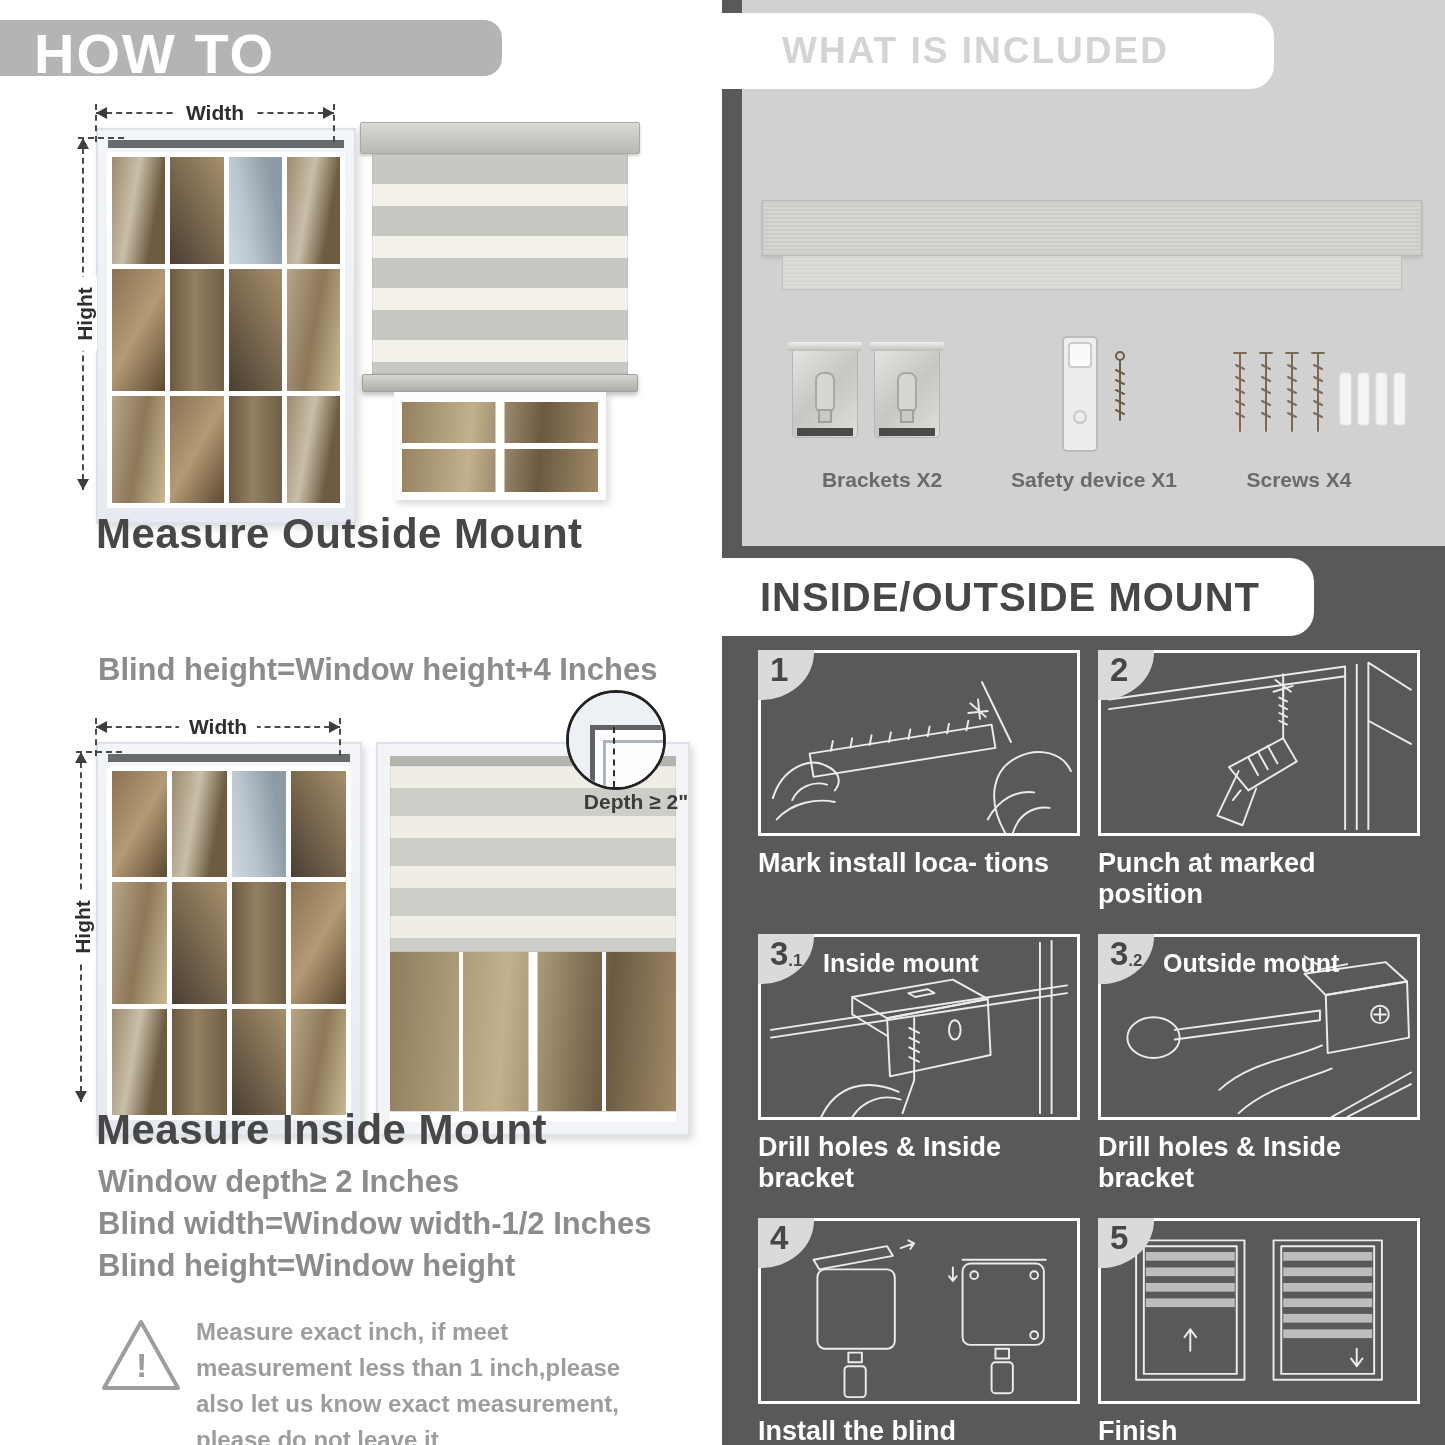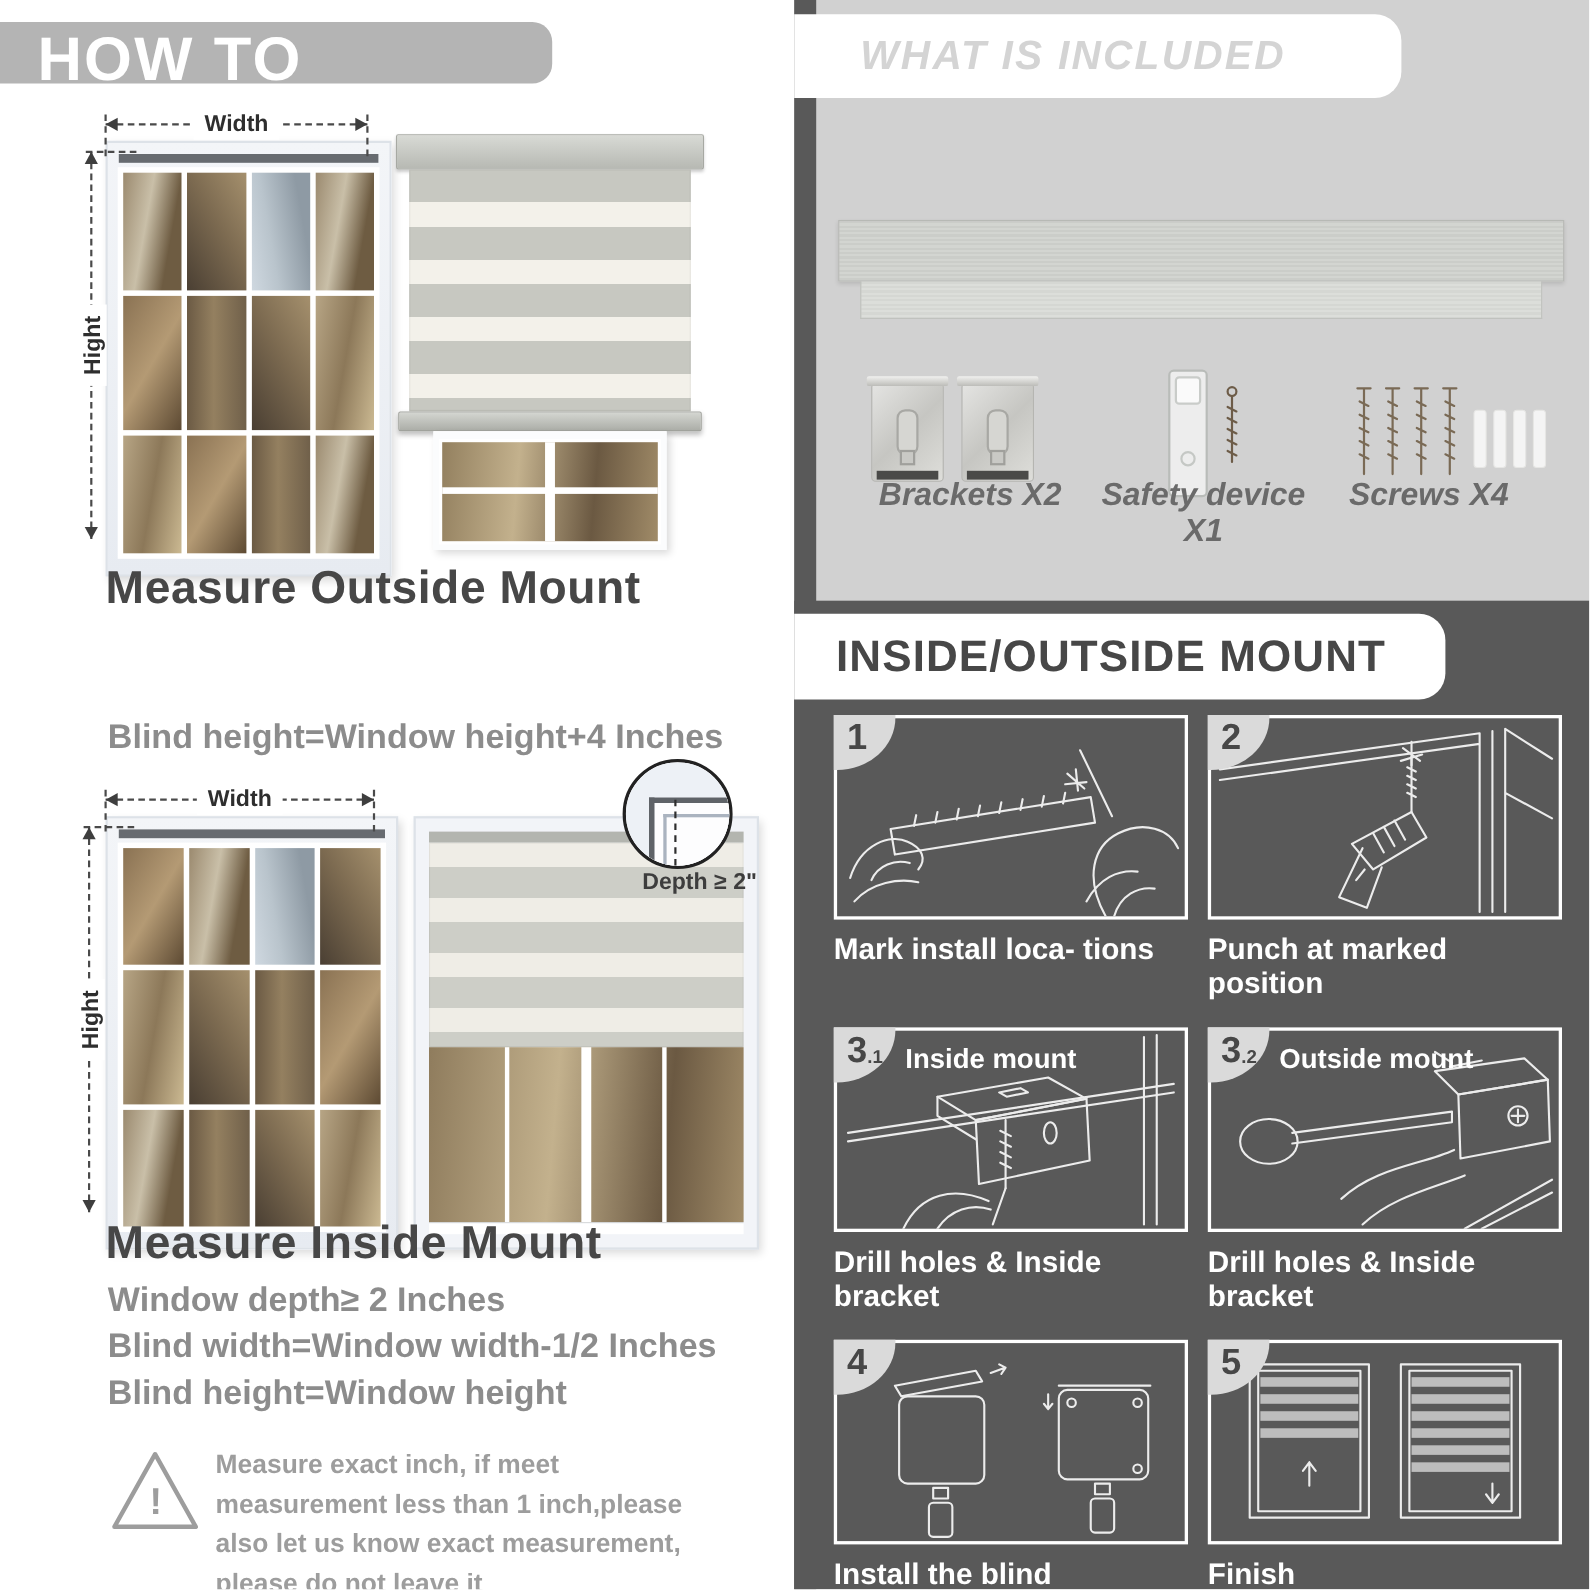--- a/index.html
+++ b/index.html
@@ -59,40 +59,40 @@
   
   .banner-left{position:absolute;left:0;top:20px;width:502px;height:56px;background:#b4b4b4;border-radius:0 18px 18px 0;
     color:#fff;font-size:56px;font-weight:bold;letter-spacing:2px;line-height:68px;padding-left:34px;box-sizing:border-box;}
   .sec-title{position:absolute;font-size:42px;font-weight:bold;color:#474747;letter-spacing:.5px;}
   .sec-line{position:absolute;font-size:31px;font-weight:bold;color:#8c8c8c;}
   .depth-label{position:absolute;font-size:21px;font-weight:bold;color:#3d3d3d;text-align:center;}
   .warn-text{position:absolute;font-size:24px;font-weight:bold;color:#9d9d9d;line-height:1.5;}
   .warn-tri{position:absolute;}
   .warn-mark{position:absolute;font-size:34px;font-weight:bold;color:#9d9d9d;}
   
-  .right-top{position:absolute;left:722px;top:0;width:723px;height:546px;background:#d1d1d1;font-style:italic;}
+  .right-top{position:absolute;left:722px;top:0;width:723px;height:546px;background:#d1d1d1;}
   .right-bottom{position:absolute;left:722px;top:546px;width:723px;height:899px;background:#595959;}
   .divider{position:absolute;left:722px;top:0;width:20px;height:1445px;background:#595959;z-index:1;}
   .banner-included{position:absolute;left:0;top:13px;width:552px;height:76px;background:#fff;border-radius:0 24px 24px 0;z-index:2;
     color:#d4d4d4;font-size:37px;font-weight:bold;letter-spacing:2px;line-height:76px;padding-left:60px;box-sizing:border-box;}
   .product-label{position:absolute;left:20px;top:140px;width:703px;text-align:center;font-size:31px;font-weight:bold;color:#6d6d6d;}
   .headrail{position:absolute;left:40px;top:200px;width:660px;height:56px;border:1px solid #b7b9b5;box-sizing:border-box;
     background:repeating-linear-gradient(180deg,#cbcdc9 0 2px,#d3d5d1 2px 4px);box-shadow:0 2px 4px rgba(0,0,0,.12);}
   .headrail-low{position:absolute;left:60px;top:256px;width:620px;height:34px;border:1px solid #c0c2be;border-top:none;box-sizing:border-box;
     background:repeating-linear-gradient(180deg,#d5d7d3 0 2px,#dcded阿 2px 4px);background:repeating-linear-gradient(180deg,#d5d7d3 0 2px,#dcdeda 2px 4px);}
   .bracket{position:absolute;width:64px;height:88px;background:linear-gradient(135deg,#e4e4e2,#c6c6c2 50%,#dededa);
     border:1px solid #b5b5b1;border-radius:4px;}
   .bracket:before{content:"";position:absolute;top:-7px;left:-5px;right:-5px;height:9px;background:linear-gradient(#f1f1ef,#bcbcb8);border-radius:2px;}
   .bracket:after{content:"";position:absolute;bottom:1px;left:4px;right:4px;height:8px;background:#4a4a48;}
   .bracket .slot{position:absolute;left:50%;top:26%;transform:translateX(-50%);width:16px;height:38px;border:2px solid #a8a8a4;border-radius:8px;background:#d6d6d2;}
   .bracket .sq{position:absolute;left:50%;bottom:14px;transform:translateX(-50%);width:10px;height:10px;border:2px solid #a0a09c;background:#c9c9c5;}
   .safety{position:absolute;width:32px;height:112px;border:2px solid #b9bcb9;border-radius:5px;background:rgba(255,255,255,.6);}
   .safety:before{content:"";position:absolute;top:4px;left:4px;right:4px;height:22px;border:2px solid #c9ccc9;border-radius:4px;background:rgba(255,255,255,.7);}
   .safety:after{content:"";position:absolute;bottom:26px;left:50%;transform:translateX(-50%);width:10px;height:10px;border:2px solid #c5c8c5;border-radius:50%;}
-  .hw-label{position:absolute;top:434px;font-size:29px;font-weight:bold;color:#6a6a6a;text-align:center;}
+  .hw-label{position:absolute;top:468px;font-size:21px;font-weight:bold;color:#6a6a6a;text-align:center;}
   .banner-mount{position:absolute;left:0;top:12px;width:592px;height:78px;background:#fff;border-radius:0 24px 24px 0;z-index:2;
     color:#474747;font-size:40px;font-weight:bold;letter-spacing:1px;line-height:78px;padding-left:38px;box-sizing:border-box;}
   .panels{position:absolute;left:36px;top:104px;width:662px;display:grid;grid-template-columns:322px 322px;column-gap:18px;}
   .panel-cell{margin-bottom:24px;}
   .panel{position:relative;height:186px;border:3px solid #fff;box-sizing:border-box;}
   .badge{position:absolute;top:-3px;left:-3px;width:56px;height:50px;background:#dadada;border-radius:0 0 95% 0;
     display:flex;align-items:flex-start;padding:2px 0 0 12px;box-sizing:border-box;z-index:2;}
   .badge-num{font-size:33px;font-weight:bold;color:#474747;line-height:36px;}
   .badge-sub{font-size:17px;font-weight:bold;color:#474747;margin-top:15px;}
   .panel-title{position:absolute;left:62px;top:12px;font-size:25px;font-weight:bold;color:#fff;z-index:2;}

